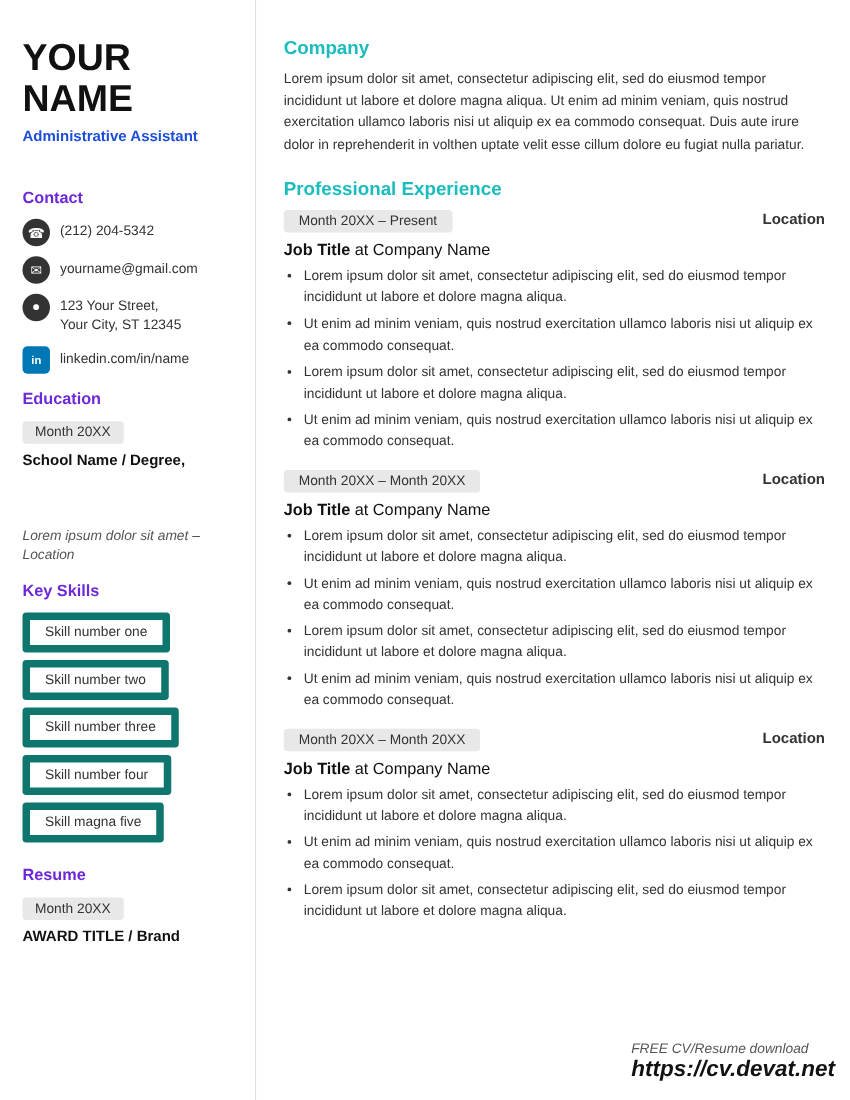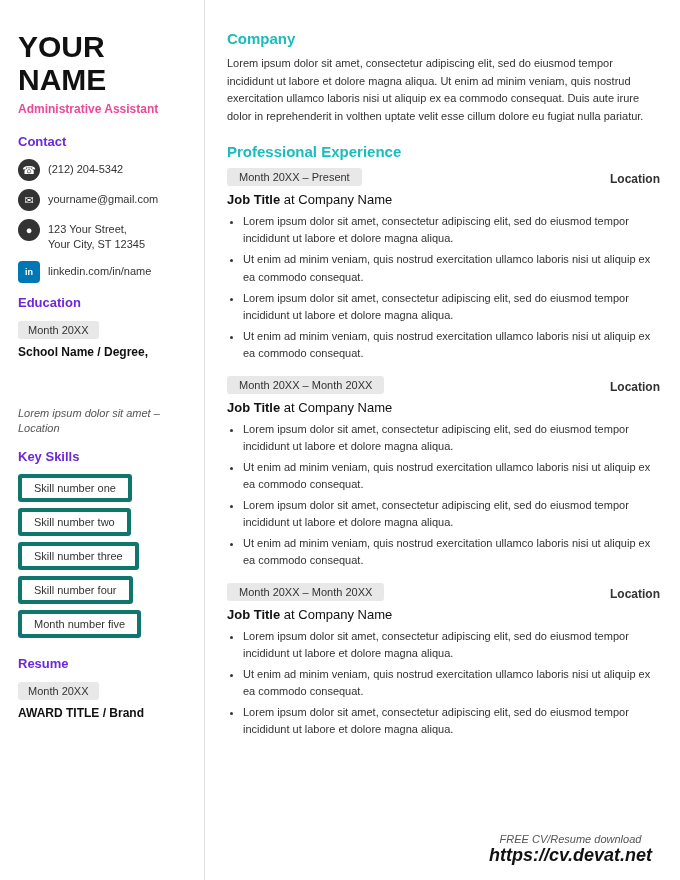--- a/index.html
+++ b/index.html
@@ -39,23 +39,23 @@
     .sidebar-name-last {
       font-size: 30px;
       font-weight: 900;
       color: #111;
       line-height: 1.1;
       text-transform: uppercase;
       margin-bottom: 6px;
     }
     .sidebar-title {
       font-size: 12px;
-      color: #ec4899;
-      font-weight: bold;
-      margin-bottom: 18px;
+      color: #1d4ed8;
+      font-weight: bold;
+      margin-bottom: 34px;
     }
     .sidebar-section-label {
       font-size: 13px;
       font-weight: bold;
       color: #6d28d9;
       margin-bottom: 10px;
       margin-top: 4px;
     }
     .contact-item {
       display: flex;
@@ -108,21 +108,21 @@
       color: #555;
       font-style: italic;
       line-height: 1.4;
       margin-top: 47px;
     }
     .skills-section {
       margin-top: 4px;
     }
     .skill-badge {
       display: inline-block;
-      border: 4px solid #0f766e;
+      border: 6px solid #0f766e;
       color: #333;
       font-size: 11px;
       padding: 4px 12px;
       border-radius: 3px;
       margin-bottom: 6px;
       cursor: default;
     }
     .awards-badge {
       display: inline-block;
       background: #e8e8e8;
@@ -151,21 +151,21 @@
     }
     .profile-text {
       font-size: 11px;
       color: #333;
       line-height: 1.6;
       margin-bottom: 18px;
     }
     .exp-header {
       display: flex;
       justify-content: space-between;
-      align-items: flex-end;
+      align-items: flex-start;
       margin-bottom: 6px;
     }
     .exp-date-badge {
       display: inline-block;
       background: #e8e8e8;
       color: #333;
       font-size: 11px;
       padding: 3px 12px;
       border-radius: 3px;
     }
@@ -189,22 +189,22 @@
     }
     .exp-bullets li {
       font-size: 11px;
       color: #333;
       line-height: 1.55;
       margin-bottom: 4px;
     }
     .watermark {
       position: absolute;
       bottom: 14px;
-      right: 28px;
-      text-align: center;
+      right: 12px;
+      text-align: left;
     }
     .watermark-small {
       font-size: 11px;
       color: #555;
       font-style: italic;
     }
     .watermark-url {
       font-size: 18px;
       font-weight: bold;
       color: #111;
@@ -253,21 +253,21 @@
     <div class="edu-school">School Name / Degree,</div>
     <div class="edu-desc">Lorem ipsum dolor sit amet – Location</div>
 
     <div class="section-divider"></div>
     <div class="sidebar-section-label">Key Skills</div>
     <div class="skills-section">
       <div class="skill-badge">Skill number one</div><br>
       <div class="skill-badge">Skill number two</div><br>
       <div class="skill-badge">Skill number three</div><br>
       <div class="skill-badge">Skill number four</div><br>
-      <div class="skill-badge">Month number five</div>
+      <div class="skill-badge">Skill magna five</div>
     </div>
 
     <div class="section-divider"></div>
     <div class="sidebar-section-label">Resume</div>
     <div class="awards-badge">Month 20XX</div>
     <div class="award-title">AWARD TITLE / Brand</div>
 
   </div>
 
   <div class="main">

